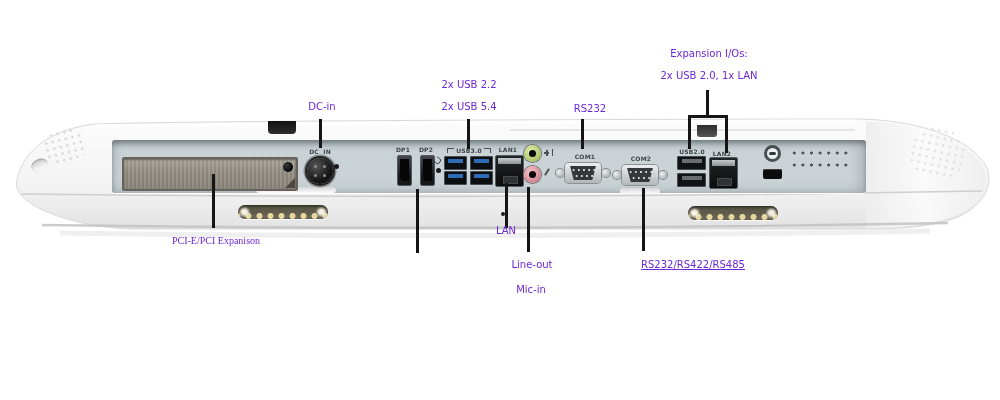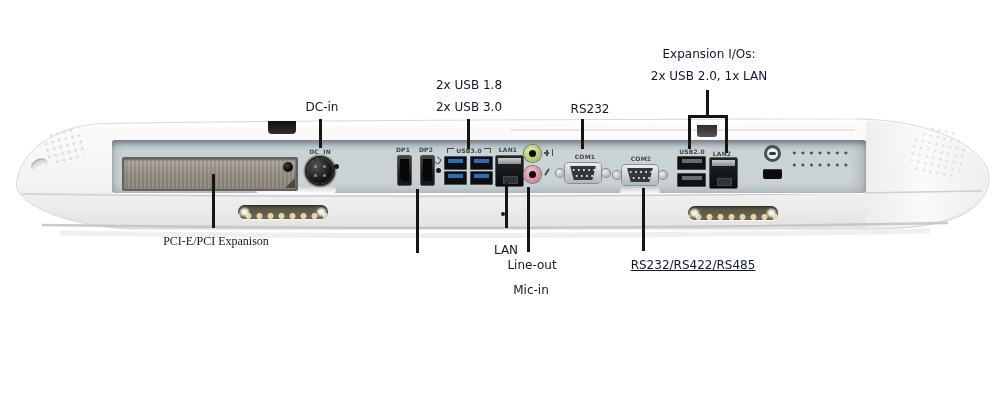--- a/index.html
+++ b/index.html
@@ -89,21 +89,21 @@
     background-image:radial-gradient(circle,#dadada 1.1px,rgba(218,218,218,0) 1.4px);
     background-size:7px 7px;transform:rotate(12deg);opacity:.85;}
   .ovalhole{position:absolute;left:31px;top:159px;width:17px;height:12px;z-index:3;border-radius:50%;
     transform:rotate(-22deg);background:linear-gradient(180deg,#c9c9c9,#f4f4f4 70%);
     box-shadow:inset 0 1px 2px rgba(0,0,0,.25);}
   .groove{position:absolute;height:6px;z-index:3;border-radius:3px;
     background:linear-gradient(180deg,#d7d7d7,#fbfbfb);}
   .topgroove{position:absolute;left:510px;top:129px;width:345px;height:2px;background:#e5e5e5;
     border-radius:1px;z-index:3;}
   
-  .co{position:absolute;z-index:21;font-size:12px;color:#0f172a;white-space:nowrap;
+  .co{position:absolute;z-index:21;font-size:10px;color:#6d28d9;white-space:nowrap;
       transform:translateX(-50%);text-align:center;line-height:22px;}
   .cl{position:absolute;width:3px;background:#151515;z-index:20;}
   .clh{position:absolute;height:3px;background:#151515;z-index:20;}
   
   .reset-ic{position:absolute;left:434px;top:157px;width:7px;height:7px;border:1.5px solid #4a4f52;
     border-radius:50%;border-left-color:transparent;z-index:6;transform:rotate(40deg);box-sizing:border-box;}
   .lineout-ic{position:absolute;left:544px;top:149px;width:9px;height:7px;z-index:6;}
   .lineout-ic .b1{position:absolute;left:0;top:3px;width:5px;height:1.5px;background:#4a4f52;}
   .lineout-ic .b2{position:absolute;left:2px;top:1px;width:1.5px;height:5.5px;background:#4a4f52;}
   .lineout-ic .b3{position:absolute;right:0;top:0;width:1.5px;height:7px;background:#4a4f52;}
@@ -271,30 +271,30 @@
   <div class="cl" style="left:725px;top:115px;height:38px;"></div>
   <div class="cl" style="left:212px;top:174px;height:54px;"></div>
   <div class="cl" style="left:416px;top:189px;height:64px;"></div>
   <div class="cl" style="left:505px;top:183px;height:45px;"></div>
   <div class="cl" style="left:527px;top:187px;height:65px;"></div>
   <div class="cl" style="left:642px;top:188px;height:63px;"></div>
 
   <div class="co" style="left:322px;top:96px;">
     <span>DC-in</span></div>
   <div class="co" style="left:469px;top:74px;">
-    <span>2x USB 1.8</span><br>
-    <span>2x USB 3.0</span></div>
+    <span>2x USB 2.2</span><br>
+    <span>2x USB 5.4</span></div>
   <div class="co" style="left:590px;top:98px;">
     <span>RS232</span></div>
   <div class="co" style="left:709px;top:43px;">
     <span>Expansion I/Os:</span><br>
     <span>2x USB 2.0, 1x LAN</span></div>
   <div class="co" style="left:216px;top:230px;font-family:Liberation Serif, serif;">
     <span>PCI-E/PCI Expanison</span></div>
-  <div class="co" style="left:506px;top:239px;">
+  <div class="co" style="left:506px;top:220px;">
     <span>LAN</span></div>
   <div class="co" style="left:532px;top:254px;">
     <span>Line-out</span></div>
   <div class="co" style="left:531px;top:279px;">
     <span>Mic-in</span></div>
   <div class="co" style="left:693px;top:254px;text-decoration:underline;">
     <span>RS232/RS422/RS485</span></div>
 
 </div>
 

